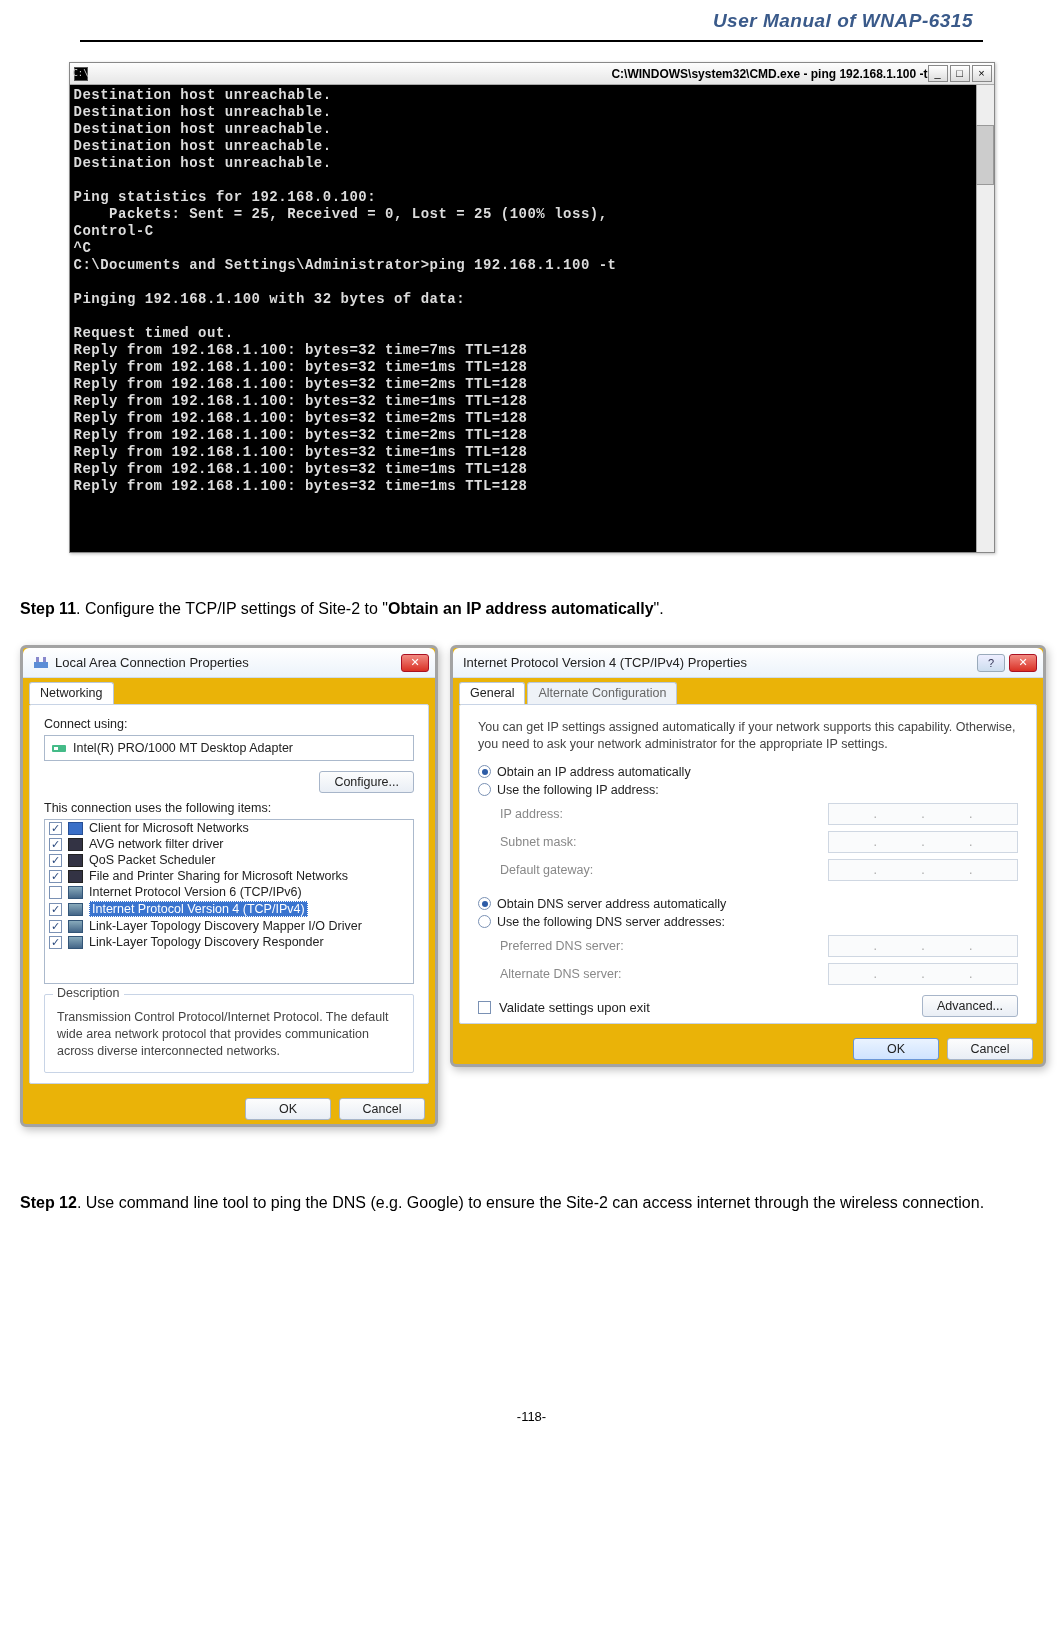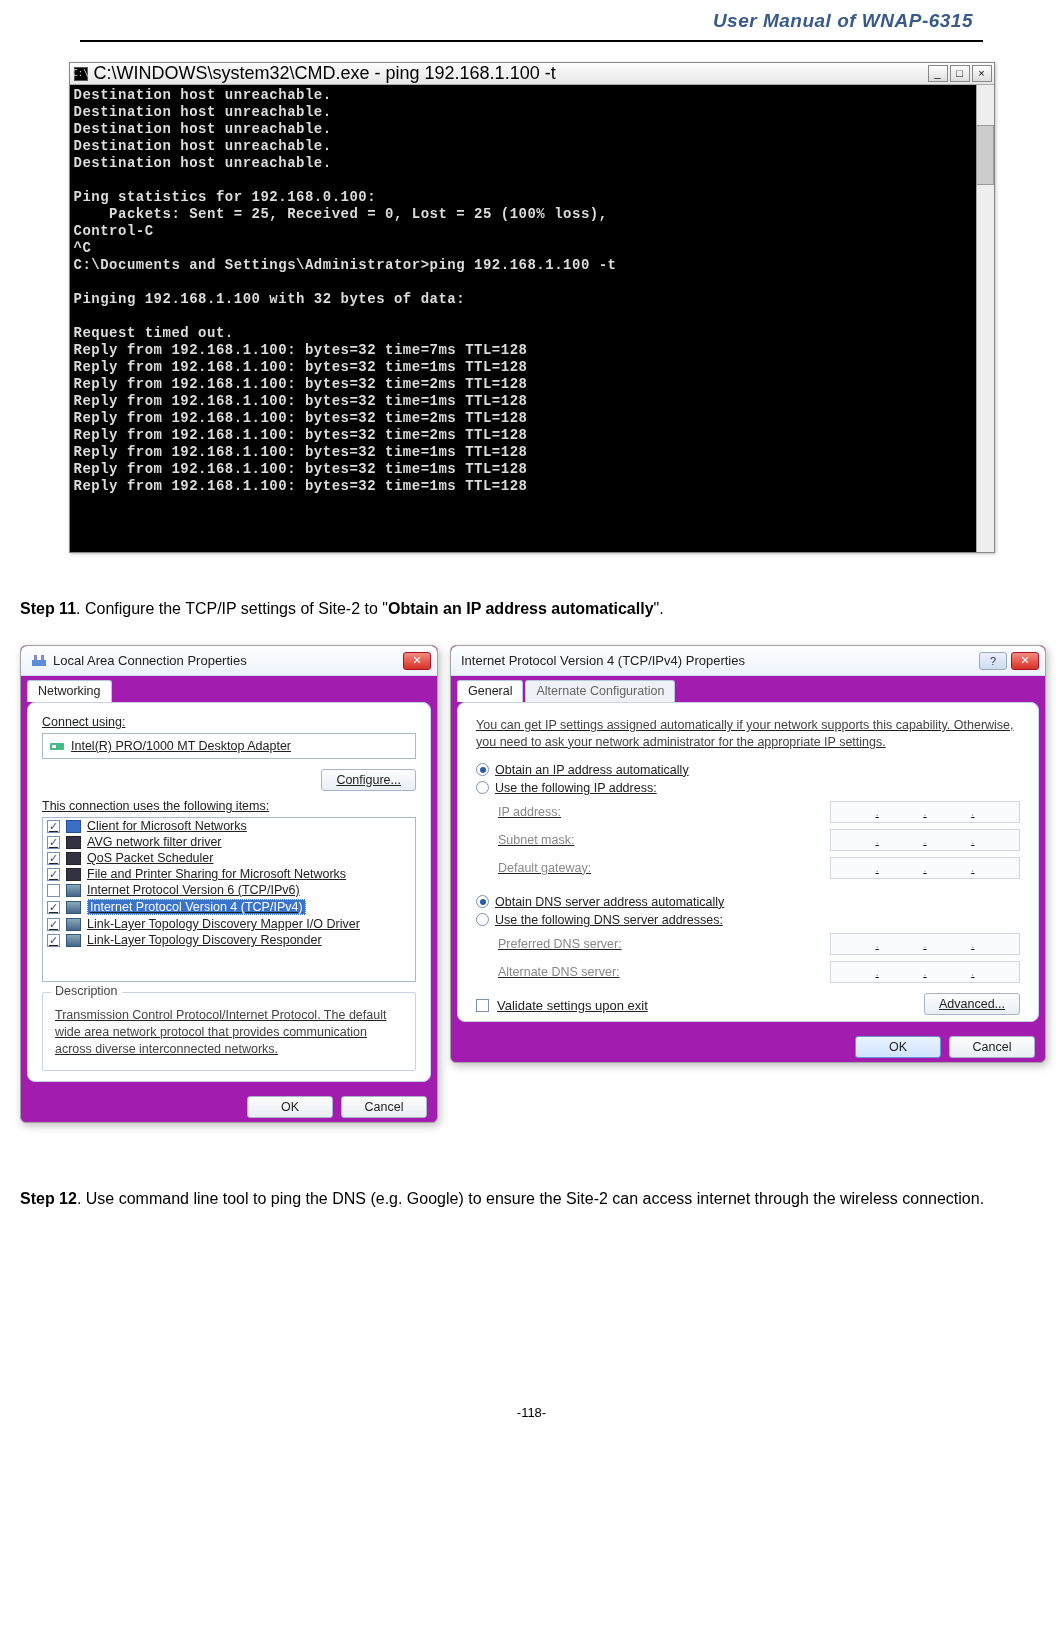--- a/index.html
+++ b/index.html
@@ -56,25 +56,26 @@
     margin-right: 6px;
     display: inline-flex;
     align-items: center;
     justify-content: center;
     color: #ccc;
     font-size: 9px;
     line-height: 1;
     font-family: monospace;
   }
   .cmd-title {
-    font-size: 18px;
-    font-weight: normal;
+    font-size: 12px;
+    font-weight: bold;
     flex: 1;
     white-space: nowrap;
     overflow: hidden;
+    text-align: right;
   }
   .cmd-btns { display: flex; gap: 2px; }
   .cmd-btn {
     width: 20px; height: 17px;
     background: linear-gradient(#fff,#ddd);
     border: 1px solid #888;
     font-size: 11px;
     line-height: 14px;
     text-align: center;
     font-family: Arial;
@@ -113,23 +114,23 @@
   }
   .step-para b { font-weight: bold; }
   
   .dlg-row {
     display: flex;
     gap: 12px;
     margin: 0 0 60px 10px;
     align-items: flex-start;
   }
   .dlg {
-    border: 1px solid #a3a3a3;
+    border: 3px solid #a3a3a3;
     border-radius: 6px;
-    background: #a21caf;
+    background: #eab308;
     box-shadow: 2px 3px 8px rgba(0,0,0,.25);
     font-family: "Segoe UI", Tahoma, sans-serif;
     font-size: 13px;
     color: #222;
   }
   .dlg-titlebar {
     display: flex;
     align-items: center;
     height: 30px;
     padding: 0 6px 0 10px;
@@ -165,23 +166,22 @@
     border-bottom: none;
     border-radius: 3px 3px 0 0;
     padding: 3px 10px 4px 10px;
     font-size: 12.5px;
   }
   .tab.inactive { background: #eef2f7; color:#666; }
   .dlg-body {
     background:#fff;
     margin: 0 6px 6px 6px;
     border:1px solid #c8d4e6;
-    border-radius: 8px;
+    border-radius: 2px;
     padding: 12px 14px 10px 14px;
-    text-decoration: underline;
   }
   .lbl { font-size: 12.5px; margin-bottom:4px; display:block; }
   .txtbox {
     width: 100%;
     border: 1px solid #abb9cc;
     background: #fff;
     height: 26px;
     padding: 3px 6px;
     display: flex;
     align-items: center;

